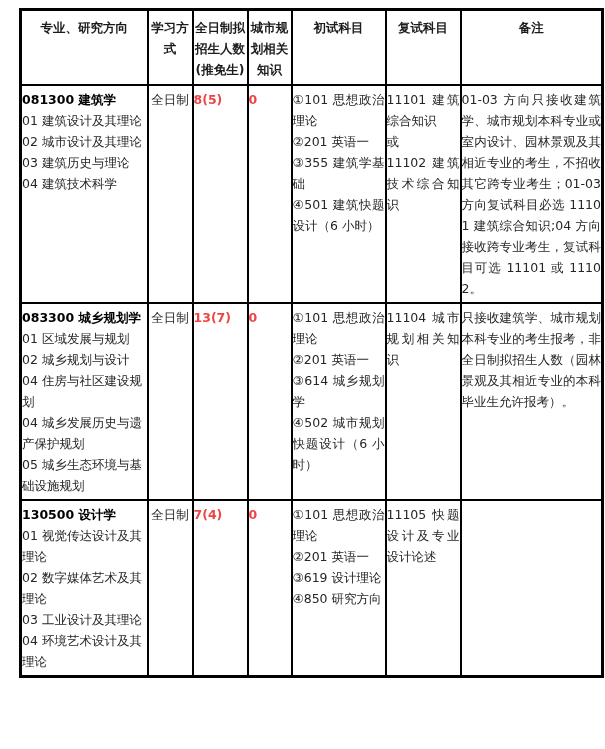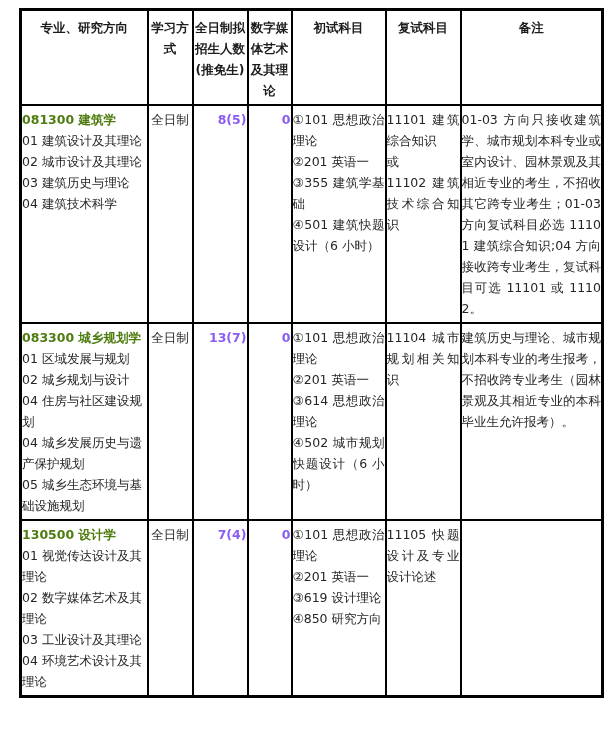--- a/index.html
+++ b/index.html
@@ -25,23 +25,23 @@
     font-weight:bold;text-align:center;
     height:64px;padding-top:6px;color:#1c1c1c;
   }
   
   tbody tr:nth-child(1)>td{height:182px;}
   tbody tr:nth-child(2)>td{height:161px;}
   tbody tr:nth-child(3)>td{height:164px;}
   tbody tr:nth-child(4)>td{height:124px;}
 
   .c-prog{text-align:left;}
-  .code{font-weight:bold;color:#4d7c0f;}
+  .code{font-weight:bold;color:#000000;}
   .c-mode{text-align:center;margin-left:41px;}
-  .c-ft,.c-pt{text-align:right;font-weight:bold;color:#8b5cf6;}
+  .c-ft,.c-pt{text-align:left;font-weight:bold;color:#ef4444;}
   .c-init,.c-retest,.c-remark{text-align:justify;margin-top:48px;}
 </style>
 </head>
 <body>
 
 <div class="sheet">
   <table class="adm">
     <colgroup>
       <col style="width:127px">
         <col style="width:45px">
@@ -49,21 +49,21 @@
       <col style="width:44px">
         <col style="width:94px">
         <col style="width:75px">
       <col style="width:142px">
     </colgroup>
     <thead>
       <tr>
         <th>专业、研究方向</th>
         <th>学习方式</th>
         <th>全日制拟招生人数(推免生)</th>
-        <th>数字媒体艺术及其理论</th>
+        <th>城市规划相关知识</th>
         <th>初试科目</th>
         <th>复试科目</th>
         <th>备注</th>
       </tr>
     </thead>
     <tbody>
         <tr>
           <td class="c-prog">
             <div class="code">081300 建筑学</div>
             <div>01 建筑设计及其理论</div>
@@ -95,27 +95,27 @@
             <div>04 住房与社区建设规划</div>
             <div>04 城乡发展历史与遗产保护规划</div>
             <div>05 城乡生态环境与基础设施规划</div>
           </td>
           <td class="c-mode">全日制</td>
           <td class="c-ft">13(7)</td>
           <td class="c-pt">0</td>
           <td class="c-init">
             <div>①101 思想政治理论</div>
             <div>②201 英语一</div>
-            <div>③614 思想政治理论</div>
+            <div>③614 城乡规划学</div>
             <div>④502 城市规划快题设计（6 小时）</div>
           </td>
           <td class="c-retest">
             <div>11104 城市规划相关知识</div>
           </td>
-          <td class="c-remark">建筑历史与理论、城市规划本科专业的考生报考，不招收跨专业考生（园林景观及其相近专业的本科毕业生允许报考）。</td>
+          <td class="c-remark">只接收建筑学、城市规划本科专业的考生报考，非全日制拟招生人数（园林景观及其相近专业的本科毕业生允许报考）。</td>
         </tr>
         <tr>
           <td class="c-prog">
             <div class="code">130500 设计学</div>
             <div>01 视觉传达设计及其理论</div>
             <div>02 数字媒体艺术及其理论</div>
             <div>03 工业设计及其理论</div>
             <div>04 环境艺术设计及其理论</div>
           </td>
           <td class="c-mode">全日制</td>

